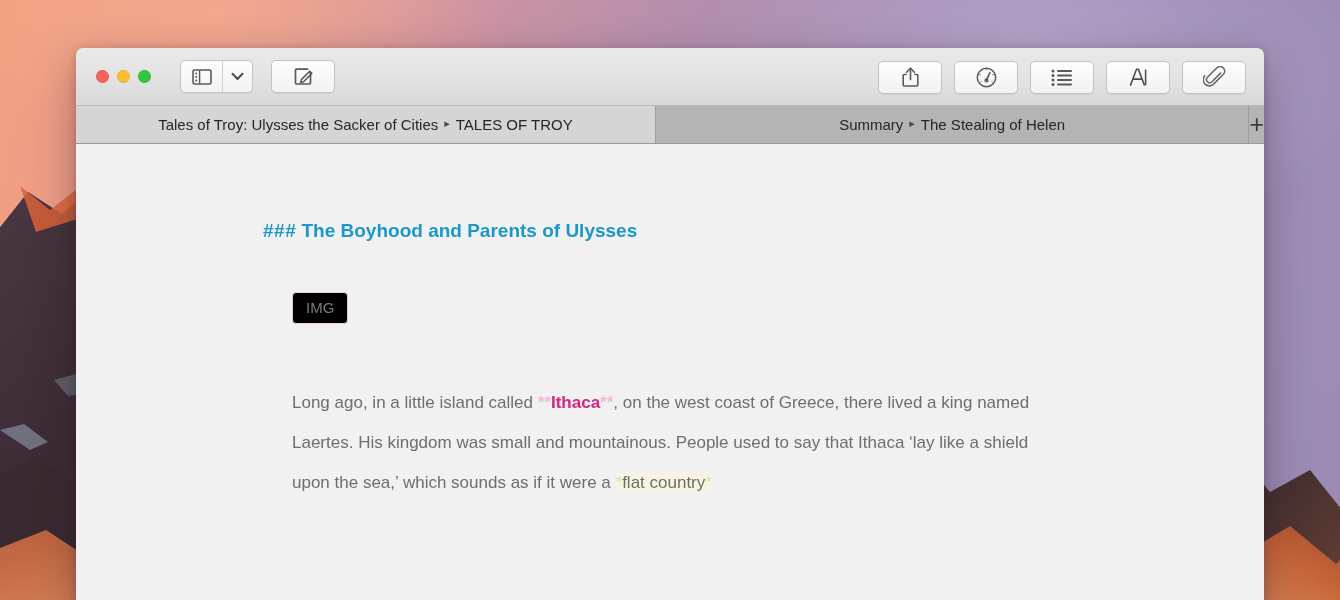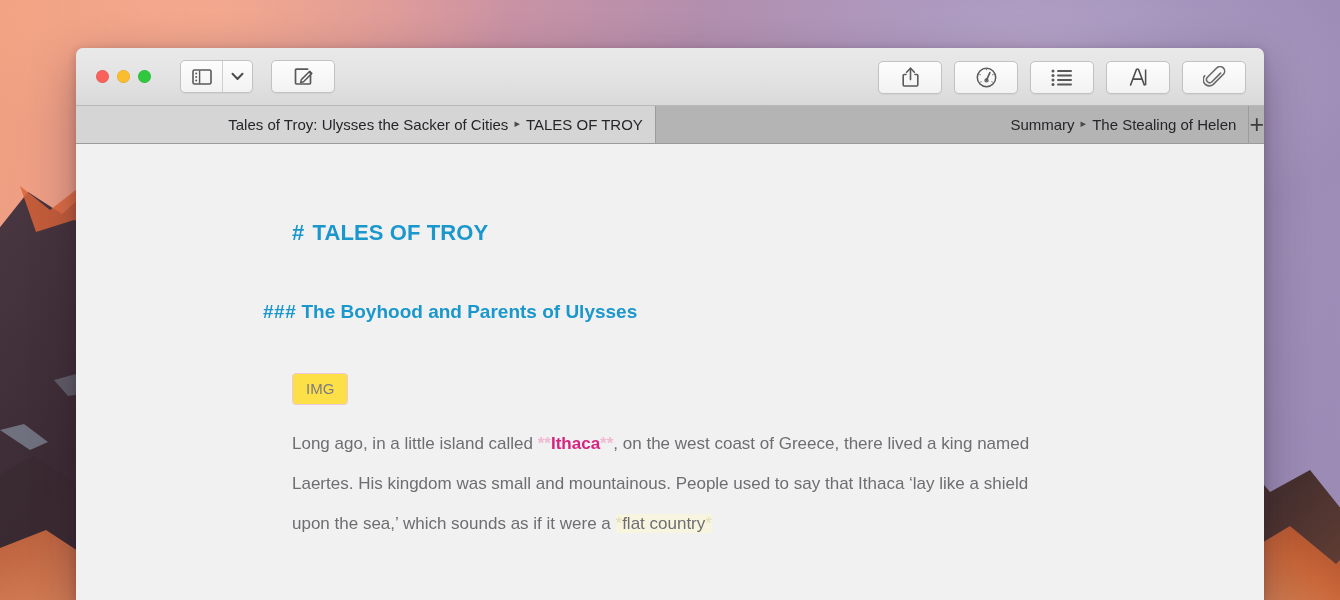--- a/index.html
+++ b/index.html
@@ -110,21 +110,21 @@
   .icn { display:block; }
 
   
   .tabbar {
     height:38px;
     display:flex;
     background:#a9a9a9;
     border-bottom:1px solid #9a9a9a;
   }
   .tab {
-    display:flex; align-items:center; justify-content:flex-end;
+    display:flex; align-items:center; justify-content:center;
     font-size:15px; color:#26262a;
     border-right:1px solid #9c9c9c;
     padding:0 12px;
     white-space:nowrap; overflow:hidden;
   }
   .tab.active   { width:594px; background:#d5d5d5; }
   .tab.inactive { width:608px; background:#b4b4b4; }
   .tab .sep { color:#4a4a4a; margin:0 6px; font-size:11px; position:relative; top:-1px; }
   .tab-add {
     flex:1;
@@ -153,27 +153,27 @@
   .h3 {
     color:#1a97cc;
     font-size:19px; font-weight:bold;
     margin-left:-29px;
     margin-bottom:50px;
   }
   .h3 .hash { letter-spacing:.5px; }
 
   .img-badge {
     display:inline-block;
-    background:#fde047;
+    background:#000000;
     border:1px solid #edc9da;
     border-radius:4px;
     color:#7c7c80;
     font-size:15px;
     padding:6px 13px 7px;
-    margin-bottom:19px;
+    margin-bottom:59px;
   }
 
   .para {
     color:#6e6e72;
     font-size:17px;
     line-height:40px;
     max-width:746px;
   }
   .bold-md { color:#d6237f; font-weight:bold; }
   .md-mark { color:#f0b9d4; font-weight:bold; }
@@ -332,24 +332,20 @@
         <span class="sep">▸</span>
         <span>The Stealing of Helen</span>
       </div>
 
       <div class="tab-add">+</div>
     </div>
 
     <div class="editor">
       <div class="doc">
 
-        <div class="h1">
-          <span class="hash">#</span>
-          <span>TALES OF TROY</span>
-        </div>
 
         <div class="h3">
           <span class="hash">###</span>
           <span>The Boyhood and Parents of Ulysses</span>
         </div>
 
         <div>
           <span class="img-badge">IMG</span>
         </div>
 

